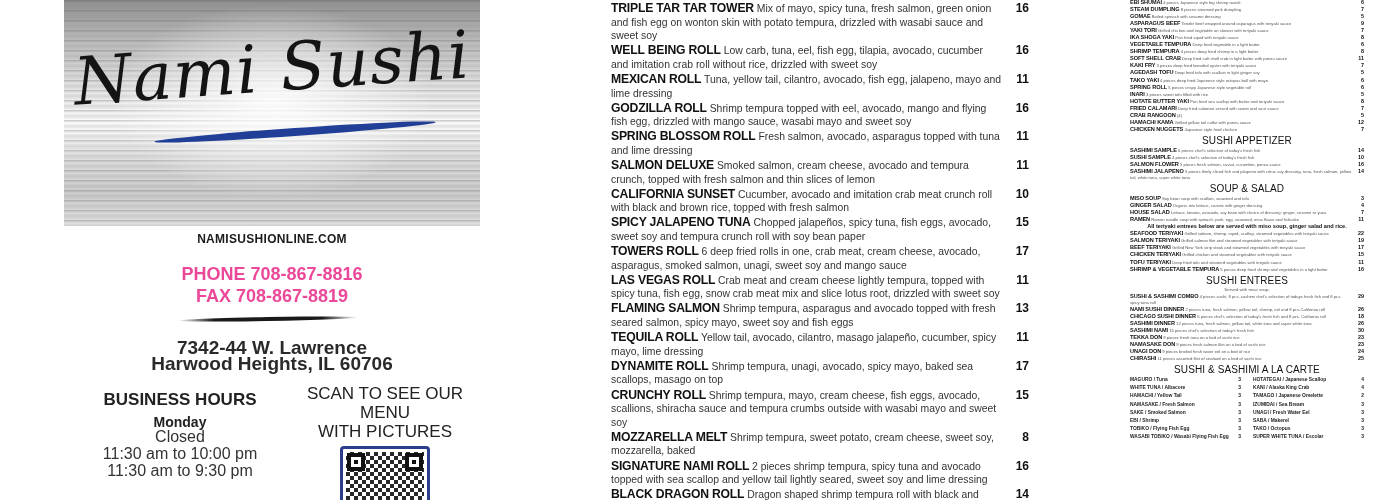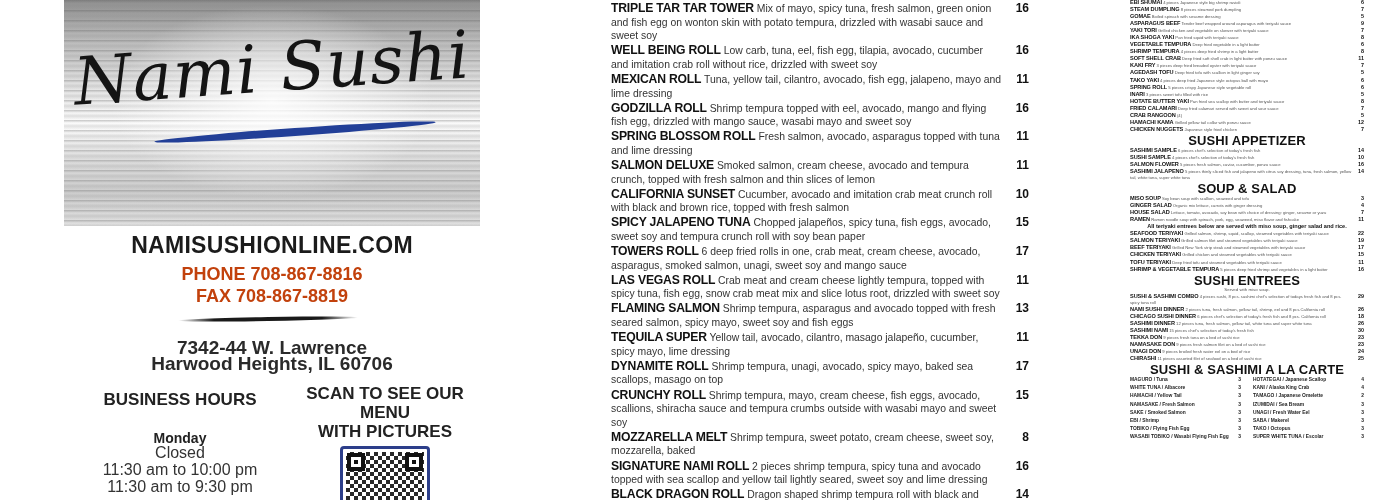--- a/index.html
+++ b/index.html
@@ -22,37 +22,37 @@
   .logo-text {
     position: absolute; left: 0; right: 0; top: 30px; text-align: center; z-index: 2;
     font-family: "DejaVu Serif", serif; font-style: italic; font-size: 66px; color: #141414;
     letter-spacing: 1px; transform: rotate(-4deg);
   }
   .logo-swoosh {
     position: absolute; left: 90px; top: 128px; width: 282px; height: 8px; z-index: 2;
     background: #223f97; border-radius: 50%; transform: rotate(-4deg);
   }
   .website { position: absolute; left: 64px; width: 416px; top: 232px; text-align: center;
-    font-family: "Liberation Sans", sans-serif; font-weight: bold; font-size: 23px; letter-spacing: 0.3px; color: #1b1b1b; }
+    font-family: "Liberation Sans", sans-serif; font-weight: bold; font-size: 12px; letter-spacing: 0.3px; color: #1b1b1b; }
   .phone, .fax { position: absolute; left: 64px; width: 416px; text-align: center;
-    font-weight: bold; font-size: 18px; color: #c2410c; font-family: "Liberation Sans", sans-serif; }
+    font-weight: bold; font-size: 18px; color: #ec4899; font-family: "Liberation Sans", sans-serif; }
   .phone { top: 264px; }
   .fax { top: 286px; }
   .divider-stroke { position: absolute; left: 178px; top: 317px; width: 180px; height: 4px;
     background: linear-gradient(90deg, rgba(20,20,20,0) 0%, #1a1a1a 20%, #1a1a1a 80%, rgba(20,20,20,0) 100%);
     border-radius: 50%; transform: rotate(-1deg); }
   .addr1, .addr2 { position: absolute; left: 64px; width: 416px; text-align: center; font-weight: bold; font-size: 19px; color: #2a2a2a; }
   .addr1 { top: 337px; }
   .addr2 { top: 353px; }
   .hours { position: absolute; left: 80px; width: 200px; top: 390px; text-align: center; }
-  .hours-title { font-weight: bold; font-size: 17px; color: #222; margin-bottom: 20px; }
+  .hours-title { font-weight: bold; font-size: 17px; color: #222; margin-bottom: 4px; }
   .day { font-weight: bold; font-size: 14px; color: #222; line-height: 16px; }
   .time { font-size: 16px; color: #333; line-height: 14px; margin-bottom: 3px; }
   .scan { position: absolute; left: 285px; width: 200px; top: 384px; text-align: center; }
-  .scan-title { font-weight: bold; font-size: 17px; line-height: 19px; color: #222; }
+  .scan-title { font-weight: normal; font-size: 17px; line-height: 19px; color: #222; }
   .qr { width: 90px; height: 90px; margin: 5px auto 0; border: 3px solid #2c3e8a; border-radius: 4px; background: #fff; padding: 3px; position: relative; overflow: hidden; }
   .qr-grid { width: 100%; height: 100%;
     background:
       conic-gradient(from 0deg at 50% 50%, #111 0 25%, #fff 0 50%, #111 0 75%, #fff 0) 0 0/8px 8px,
       #fff; opacity: 0.9; }
   .qr-finder { position: absolute; width: 18px; height: 18px; border: 4px solid #111; background: #fff; }
   .qr-finder::after { content:""; position:absolute; left:3px; top:3px; width:4px; height:4px; background:#111; }
   .qr-finder.tl { left: 4px; top: 4px; }
   .qr-finder.tr { right: 4px; top: 4px; }
 
@@ -63,21 +63,21 @@
   .roll-desc { color: #333; }
   .roll-price { position: absolute; right: 0; top: 0; font-weight: bold; font-size: 12px; color: #111; }
 
   
   .right { position: absolute; left: 1130px; top: -1px; width: 234px; font-size: 4.2px; line-height: 6.05px; color: #555; }
   .r-item { position: relative; padding-right: 12px; white-space: nowrap; overflow: visible; }
   .r-item.wrap { white-space: normal; }
   .r-name { font-weight: bold; font-size: 5.6px; color: #111; letter-spacing: -0.1px; }
   .r-desc { color: #555; }
   .r-price { position: absolute; right: 0; top: 0; font-weight: bold; font-size: 5.4px; color: #111; }
-  .r-head { text-align: center; font-weight: bold; font-size: 13px; line-height: 11px; color: #111; margin: 2px 0 1px; letter-spacing: 0.1px; }
+  .r-head { text-align: center; font-weight: normal; font-size: 10px; line-height: 11px; color: #111; margin: 2px 0 1px; letter-spacing: 0.1px; }
   .r-sub { text-align: center; font-size: 4.4px; line-height: 5px; color: #555; margin-bottom: 1px; }
   .r-note { text-align: center; font-weight: bold; font-size: 5.6px; color: #111; line-height: 7px; }
   .carte { display: flex; gap: 12px; }
   .carte-col { flex: 1; }
   .carte-row { position: relative; padding-right: 10px; font-weight: bold; font-size: 4.9px; line-height: 8.2px; color: #222; white-space: nowrap; }
   .carte-row .cp { position: absolute; right: 0; top: 0; }
 </style>
 </head>
 <body>
 
@@ -118,21 +118,21 @@
     <div class="roll"><span class="roll-name">WELL BEING ROLL</span> <span class="roll-desc">Low carb, tuna, eel, fish egg, tilapia, avocado, cucumber and imitation crab roll without rice, drizzled with sweet soy</span><span class="roll-price">16</span></div>
     <div class="roll"><span class="roll-name">MEXICAN ROLL</span> <span class="roll-desc">Tuna, yellow tail, cilantro, avocado, fish egg, jalapeno, mayo and lime dressing</span><span class="roll-price">11</span></div>
     <div class="roll"><span class="roll-name">GODZILLA ROLL</span> <span class="roll-desc">Shrimp tempura topped with eel, avocado, mango and flying fish egg, drizzled with mango sauce, wasabi mayo and sweet soy</span><span class="roll-price">16</span></div>
     <div class="roll"><span class="roll-name">SPRING BLOSSOM ROLL</span> <span class="roll-desc">Fresh salmon, avocado, asparagus topped with tuna and lime dressing</span><span class="roll-price">11</span></div>
     <div class="roll"><span class="roll-name">SALMON DELUXE</span> <span class="roll-desc">Smoked salmon, cream cheese, avocado and tempura crunch, topped with fresh salmon and thin slices of lemon</span><span class="roll-price">11</span></div>
     <div class="roll"><span class="roll-name">CALIFORNIA SUNSET</span> <span class="roll-desc">Cucumber, avocado and imitation crab meat crunch roll with black and brown rice, topped with fresh salmon</span><span class="roll-price">10</span></div>
     <div class="roll"><span class="roll-name">SPICY JALAPENO TUNA</span> <span class="roll-desc">Chopped jalapeños, spicy tuna, fish eggs, avocado, sweet soy and tempura crunch roll with soy bean paper</span><span class="roll-price">15</span></div>
     <div class="roll"><span class="roll-name">TOWERS ROLL</span> <span class="roll-desc">6 deep fried rolls in one, crab meat, cream cheese, avocado, asparagus, smoked salmon, unagi, sweet soy and mango sauce</span><span class="roll-price">17</span></div>
     <div class="roll"><span class="roll-name">LAS VEGAS ROLL</span> <span class="roll-desc">Crab meat and cream cheese lightly tempura, topped with spicy tuna, fish egg, snow crab meat mix and slice lotus root, drizzled with sweet soy</span><span class="roll-price">11</span></div>
     <div class="roll"><span class="roll-name">FLAMING SALMON</span> <span class="roll-desc">Shrimp tempura, asparagus and avocado topped with fresh seared salmon, spicy mayo, sweet soy and fish eggs</span><span class="roll-price">13</span></div>
-    <div class="roll"><span class="roll-name">TEQUILA SUPER</span> <span class="roll-desc">Yellow tail, avocado, cilantro, masago jalapeño, cucumber, spicy mayo, lime dressing</span><span class="roll-price">11</span></div>
+    <div class="roll"><span class="roll-name">TEQUILA ROLL</span> <span class="roll-desc">Yellow tail, avocado, cilantro, masago jalapeño, cucumber, spicy mayo, lime dressing</span><span class="roll-price">11</span></div>
     <div class="roll"><span class="roll-name">DYNAMITE ROLL</span> <span class="roll-desc">Shrimp tempura, unagi, avocado, spicy mayo, baked sea scallops, masago on top</span><span class="roll-price">17</span></div>
     <div class="roll"><span class="roll-name">CRUNCHY ROLL</span> <span class="roll-desc">Shrimp tempura, mayo, cream cheese, fish eggs, avocado, scallions, shiracha sauce and tempura crumbs outside with wasabi mayo and sweet soy</span><span class="roll-price">15</span></div>
     <div class="roll"><span class="roll-name">MOZZARELLA MELT</span> <span class="roll-desc">Shrimp tempura, sweet potato, cream cheese, sweet soy, mozzarella, baked</span><span class="roll-price">8</span></div>
     <div class="roll"><span class="roll-name">SIGNATURE NAMI ROLL</span> <span class="roll-desc">2 pieces shrimp tempura, spicy tuna and avocado topped with sea scallop and yellow tail lightly seared, sweet soy and lime dressing</span><span class="roll-price">16</span></div>
     <div class="roll"><span class="roll-name">BLACK DRAGON ROLL</span> <span class="roll-desc">Dragon shaped shrimp tempura roll with black and brown rice, topped with unagi, sweet soy and avocado</span><span class="roll-price">14</span></div>
   </section>
 
 <section class="right">
   <div id="appetizers">
       <div class="r-item"><span class="r-name">EBI SHUMAI</span> <span class="r-desc">4 pieces Japanese style big shrimp ravioli</span><span class="r-price">6</span></div>

